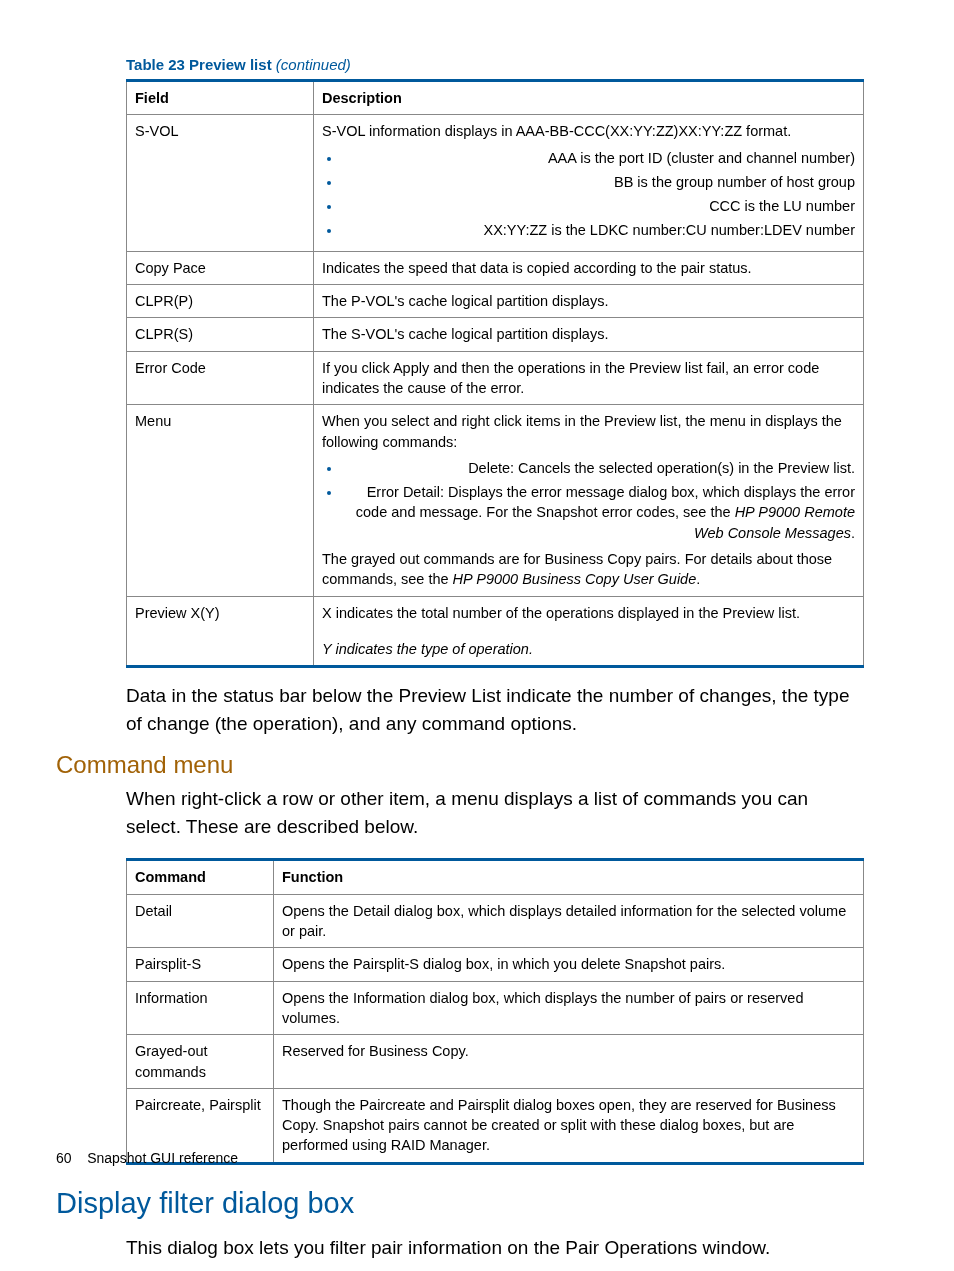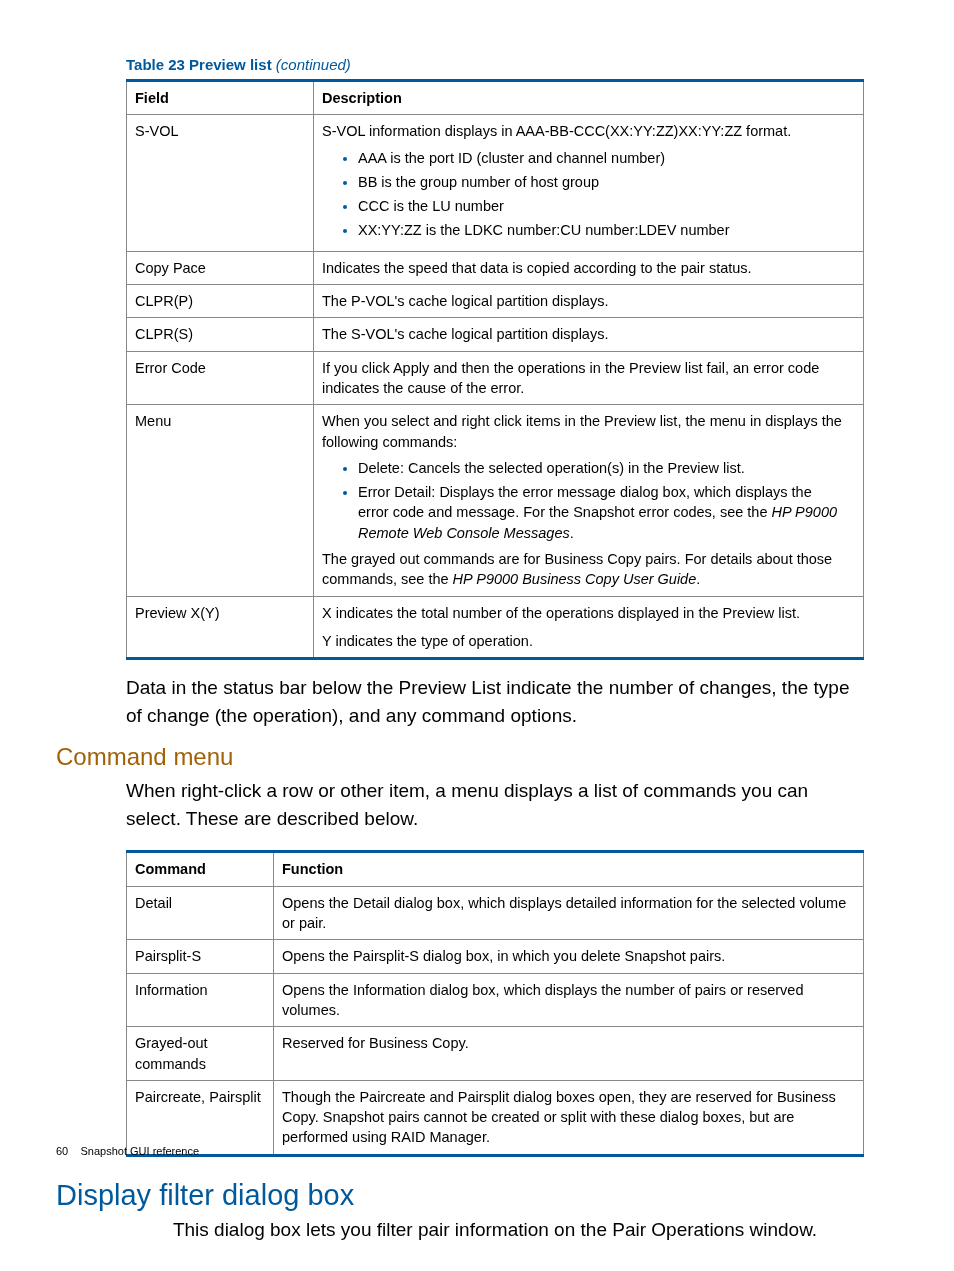--- a/index.html
+++ b/index.html
@@ -47,21 +47,21 @@
     font-weight: bold;
   }
   table.t23 td:first-child, table.t23 th:first-child { width: 170px; }
   table.tcmd td:first-child, table.tcmd th:first-child { width: 130px; }
 
   ul.bullets {
     list-style: disc;
     margin: 6px 0 0 0;
     padding-left: 20px;
   }
-  ul.bullets li { margin: 4px 16px; }
+  ul.bullets li { margin: 4px 0; text-align: right; }
   ul.bullets li::marker { color: #00599c; }
 
   .body-para {
     margin: 14px 0 14px 70px;
     font-size: 19px;
     line-height: 1.45;
   }
   h2.h2 {
     font-weight: normal;
     font-size: 24px;
@@ -70,22 +70,22 @@
   }
   h1.h1 {
     font-weight: normal;
     font-size: 29px;
     color: #00599c;
     margin: 22px 0 4px 0;
   }
   .footer {
     position: absolute;
     left: 56px;
-    bottom: 36px;
-    font-size: 11px;
+    bottom: 27px;
+    font-size: 14px;
     margin-top: 12px;
   }
   .italic { font-style: italic; }
 </style>
 </head>
 <body>
 
 <div class="page">
 
   <div class="table-caption">
@@ -140,21 +140,21 @@
           </ul>
           <div style="margin-top:6px;">
             <span>The grayed out commands are for Business Copy pairs. For details about those commands, see the </span><span class="italic">HP P9000 Business Copy User Guide</span><span>.</span>
           </div>
         </td>
       </tr>
       <tr>
         <td>Preview X(Y)</td>
         <td>
           <div>X indicates the total number of the operations displayed in the Preview list.</div>
-          <div style="margin-top:8px;">Y indicates the type of operation.</div>
+          <div style="margin-top:16px;font-style:italic;">Y indicates the type of operation.</div>
         </td>
       </tr>
     </tbody>
   </table>
 
   <p class="body-para">Data in the status bar below the Preview List indicate the number of changes, the type of change (the operation), and any command options.</p>
 
   <h2 class="h2">Command menu</h2>
   <p class="body-para" style="margin-top:3px; margin-bottom:18px;">When right-click a row or other item, a menu displays a list of commands you can select. These are described below.</p>
 
@@ -183,20 +183,20 @@
         <td>Reserved for Business Copy.</td>
       </tr>
       <tr>
         <td>Paircreate, Pairsplit</td>
         <td>Though the Paircreate and Pairsplit dialog boxes open, they are reserved for Business Copy. Snapshot pairs cannot be created or split with these dialog boxes, but are performed using RAID Manager.</td>
       </tr>
     </tbody>
   </table>
 
   <h1 class="h1">Display filter dialog box</h1>
-  <p class="body-para" style="margin-top:4px;text-align:center;">This dialog box lets you filter pair information on the Pair Operations window.</p>
+  <p class="body-para" style="margin-top:14px;">This dialog box lets you filter pair information on the Pair Operations window.</p>
 
   <div class="footer">
     <span>60</span>&nbsp;&nbsp;&nbsp;
     <span>Snapshot GUI reference</span>
   </div>
 
 </div>
 
 </body></html>

